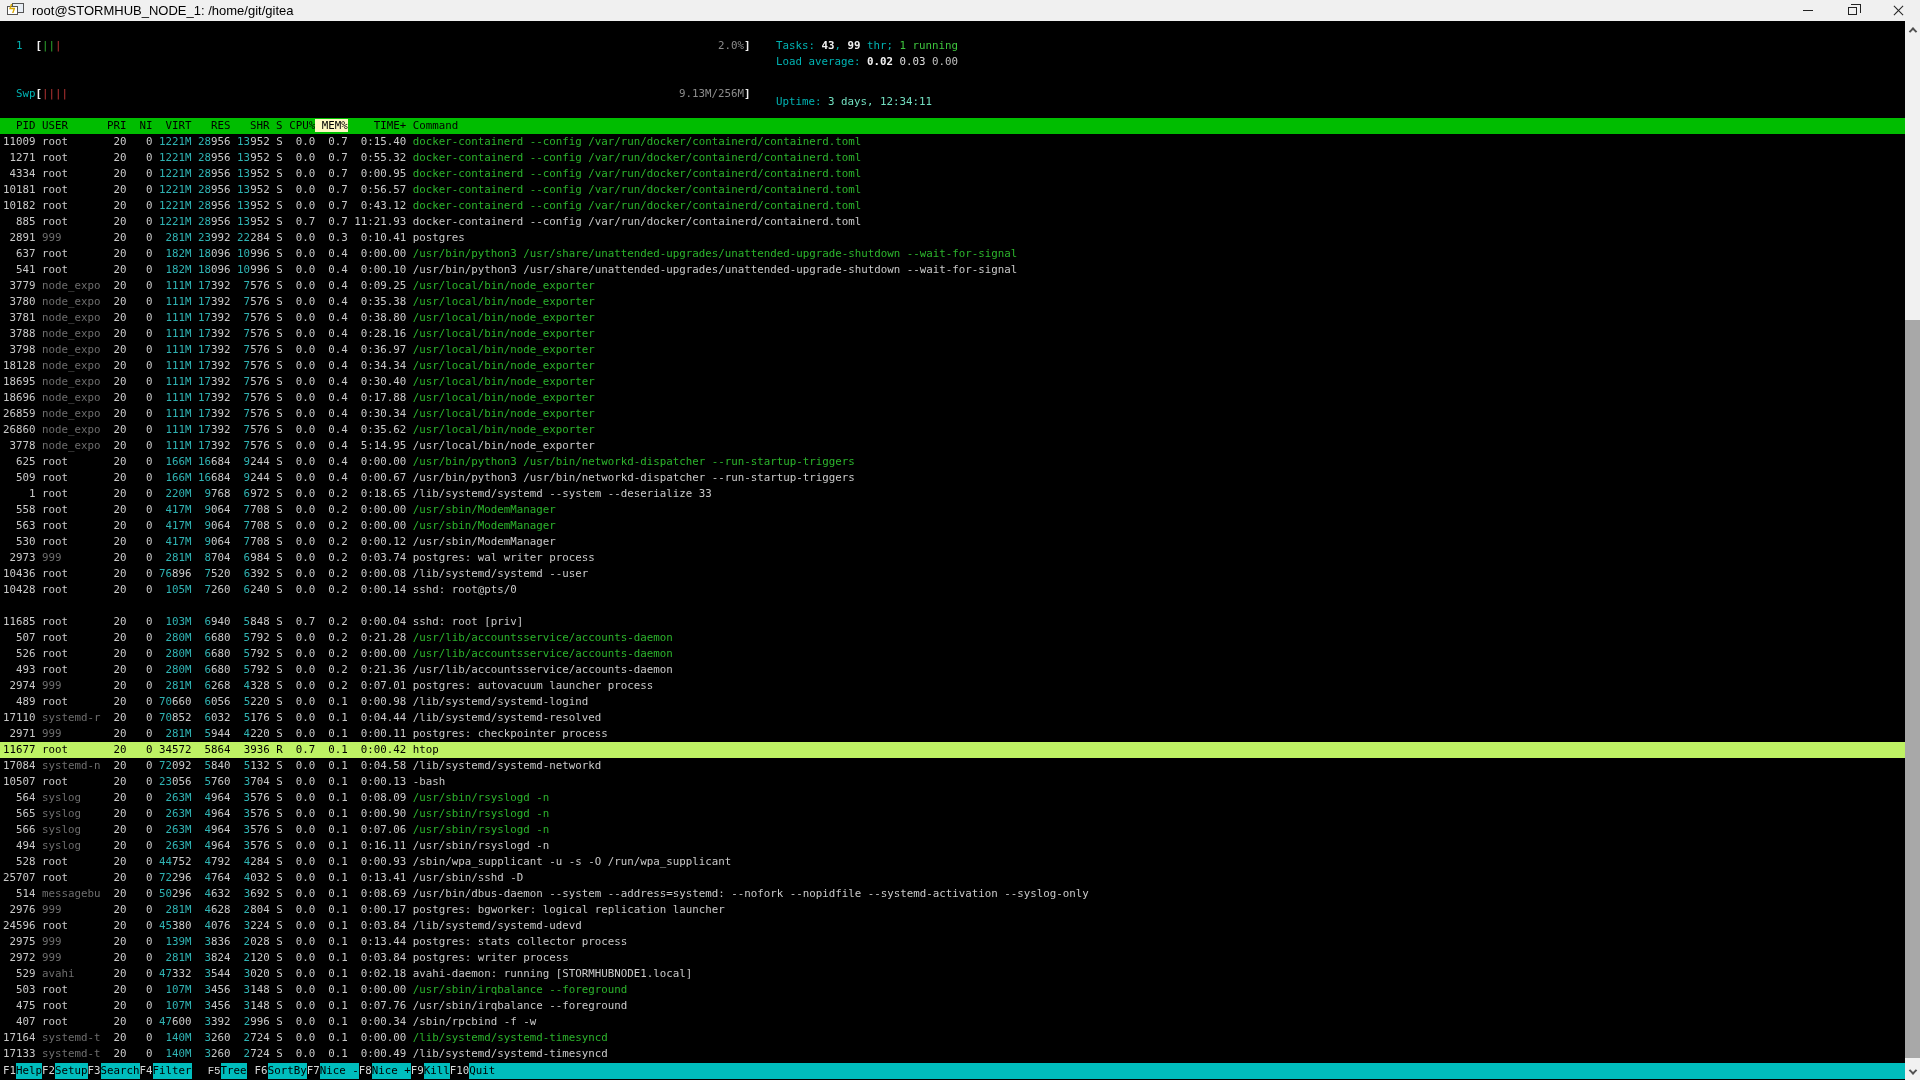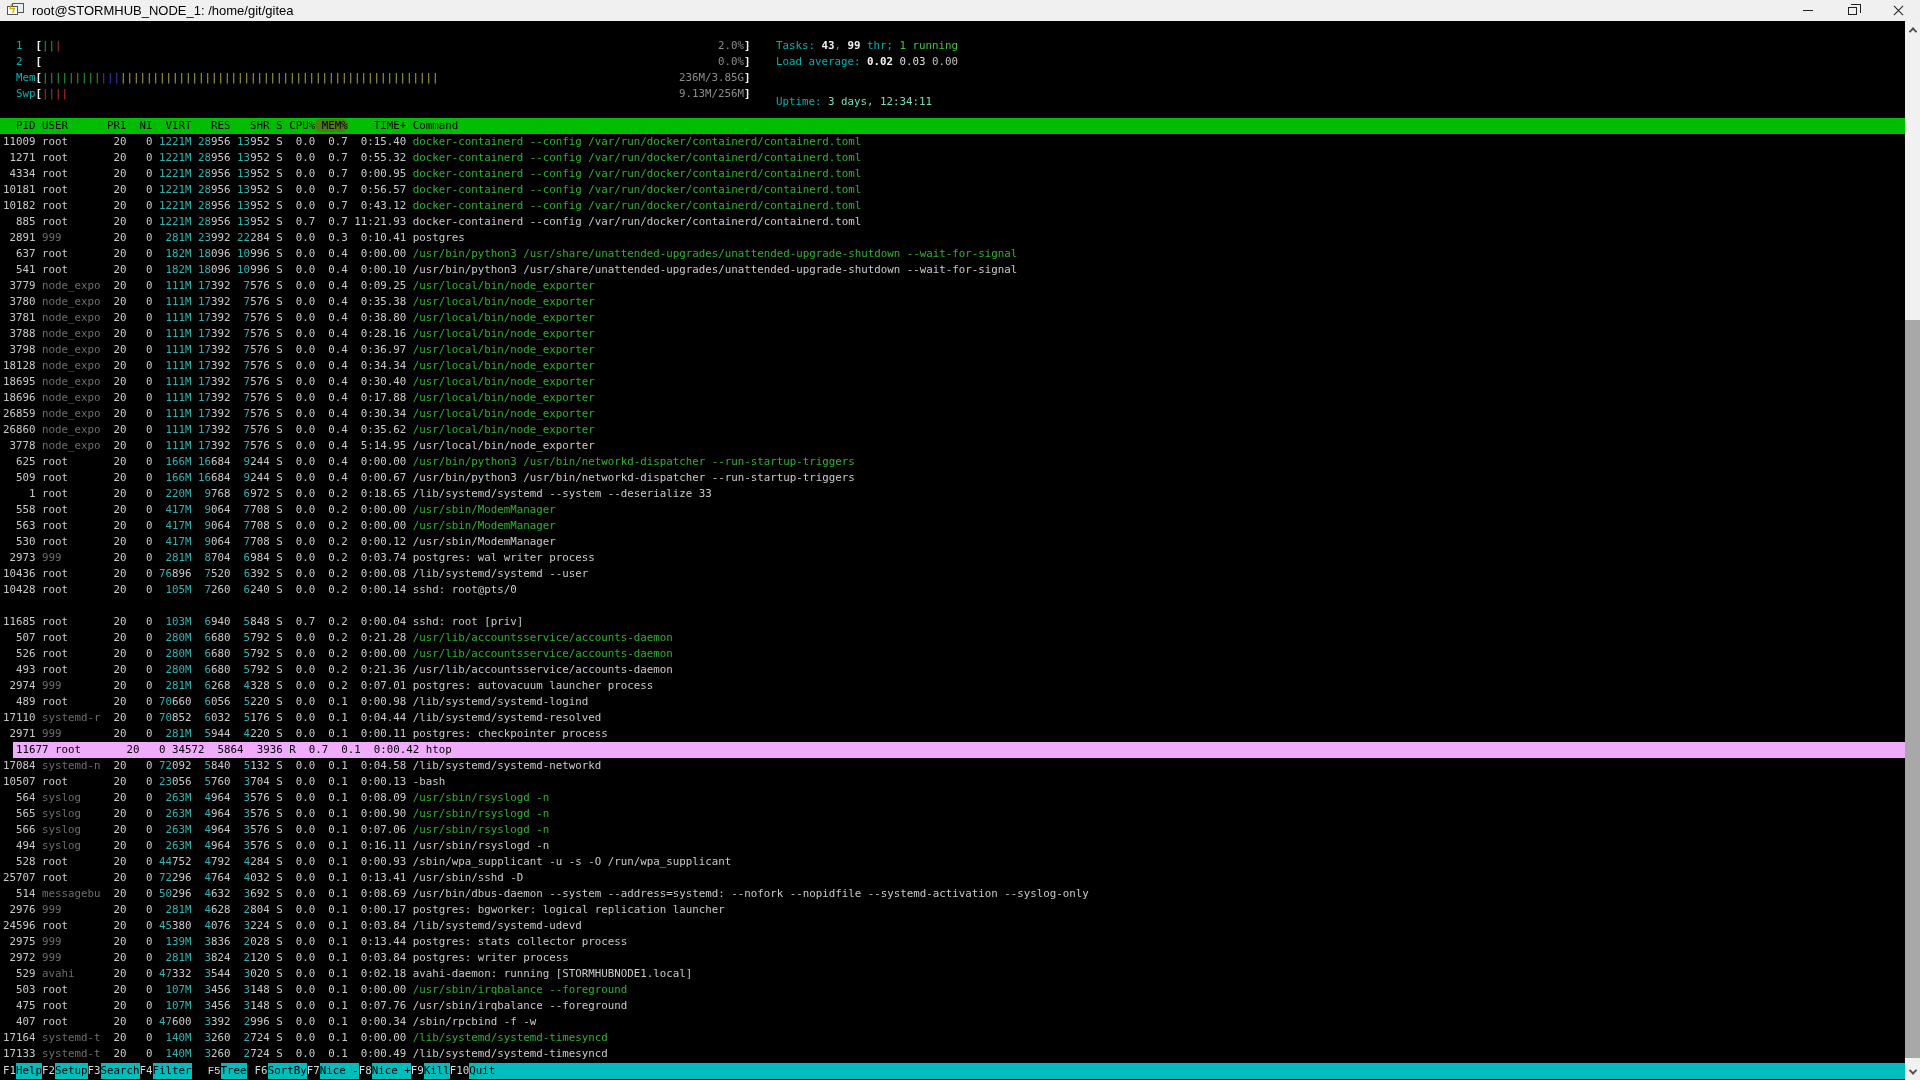--- a/index.html
+++ b/index.html
@@ -43,22 +43,22 @@
   .c-mem    { color:#2fb3b3; }
   .c-green  { color:#2cb42c; }
   .c-bgreen { color:#3ec43e; }
   .c-upt    { color:#72dfc0; }
   .c-load5  { color:#dcdcdc; }
   .c-load15 { color:#c0c0c0; }
   .b-g { color:#2eae2e; } .b-r { color:#c03636; }
   .b-b { color:#4040cc; } .b-y { color:#b2b24a; }
 
   .hrow { left:0; width:100%; background:#00bd00; color:#000; padding-left:3px; }
-  .hrow .sortcol { background:#4d7c0f;border-radius:6px; }
-  .selected { left:13px; width:100%; background:#f0abfc; padding-left:3px; }
+  .hrow .sortcol { background:#fef9c3; }
+  .selected { left:0; width:100%; background:#bef264; padding-left:3px; }
   .selected span { color:#000 !important; font-weight:normal; }
 
   
   #fnbar { position:absolute; left:0; bottom:1px; width:100%; height:16px;
     display:flex; font-size:10.8px; line-height:16px; }
   .fnkey { color:#d8d8d8; padding-left:3px; }
   .fnkey:first-child { padding-left:3px; }
   .fnlabel { background:#00bdbd; color:#000; }
   .fnfill { flex:1; background:#00bdbd; }
 
@@ -113,22 +113,20 @@
       <span class="fnlabel">Nice -</span>
       <span class="fnkey" style="padding-left: 0px;">F8</span>
       <span class="fnlabel">Nice +</span>
       <span class="fnkey" style="padding-left: 0px;">F9</span>
       <span class="fnlabel">Kill  </span>
       <span class="fnkey" style="padding-left: 0px;">F10</span>
       <span class="fnlabel">Quit  </span>
       <span class="fnfill"></span>
     </div>
 <div class="trow" style="top: 17px;"><span class="c-cyan">  1  </span><span class="c-white">[</span><span class="b-g">||</span><span class="b-r">|</span><span>                                                                                                     </span><span class="c-gray">2.0%</span><span class="c-white">]</span></div>
-    <div class="trow" style="top: 33px;"><span class="c-cyan">  2  </span><span class="c-white">[</span><span>                                                                                                        </span><span class="c-gray">0.0%</span><span class="c-white">]</span></div>
-    <div class="trow" style="top: 49px;"><span class="c-cyan">  Mem</span><span class="c-white">[</span><span class="b-g">|||||||||</span><span class="b-b">|||</span><span class="b-y">|||||||||||||||||||||||||||||||||||||||||||||||||</span><span>                                     </span><span class="c-gray">236M/3.85G</span><span class="c-white">]</span></div>
     <div class="trow" style="top: 65px;"><span class="c-cyan">  Swp</span><span class="c-white">[</span><span class="b-r">||||</span><span>                                                                                              </span><span class="c-gray">9.13M/256M</span><span class="c-white">]</span></div>
     <div class="trow" style="top: 17px; left: 776px;"><span class="c-cyan">Tasks: </span><span class="c-white">43</span><span class="c-cyan">, </span><span class="c-white">99</span><span class="c-cyan"> thr; </span><span class="c-bgreen">1 running</span></div>
     <div class="trow" style="top: 33px; left: 776px;"><span class="c-cyan">Load average: </span><span class="c-white">0.02 </span><span class="c-load5">0.03 </span><span class="c-load15">0.00</span></div>
     <div class="trow" style="top: 49px; left: 776px; margin-top: 24px;"><span class="c-cyan">Uptime: </span><span class="c-upt">3 days, 12:34:11</span></div>
     <div class="trow hrow" style="top: 97px;"><span>  PID</span><span> USER     </span><span> PRI</span><span>  NI</span><span>  VIRT</span><span>   RES</span><span>   SHR</span><span> S</span><span> CPU%</span><span class="sortcol"> MEM%</span><span>    TIME+</span><span> Command</span></div>
     <div class="trow" style="top: 113px;"><span>11009</span><span> root     </span><span>  20</span><span>   0</span><span class="c-mem"> 1221M</span><span class="c-mem"> 28</span><span>956</span><span class="c-mem"> 13</span><span>952</span><span> S</span><span>  0.0</span><span>  0.7</span><span>  0:15.40</span><span class="c-green"> docker-containerd --config /var/run/docker/containerd/containerd.toml</span></div>
     <div class="trow" style="top: 129px;"><span> 1271</span><span> root     </span><span>  20</span><span>   0</span><span class="c-mem"> 1221M</span><span class="c-mem"> 28</span><span>956</span><span class="c-mem"> 13</span><span>952</span><span> S</span><span>  0.0</span><span>  0.7</span><span>  0:55.32</span><span class="c-green"> docker-containerd --config /var/run/docker/containerd/containerd.toml</span></div>
     <div class="trow" style="top: 145px;"><span> 4334</span><span> root     </span><span>  20</span><span>   0</span><span class="c-mem"> 1221M</span><span class="c-mem"> 28</span><span>956</span><span class="c-mem"> 13</span><span>952</span><span> S</span><span>  0.0</span><span>  0.7</span><span>  0:00.95</span><span class="c-green"> docker-containerd --config /var/run/docker/containerd/containerd.toml</span></div>
     <div class="trow" style="top: 161px;"><span>10181</span><span> root     </span><span>  20</span><span>   0</span><span class="c-mem"> 1221M</span><span class="c-mem"> 28</span><span>956</span><span class="c-mem"> 13</span><span>952</span><span> S</span><span>  0.0</span><span>  0.7</span><span>  0:56.57</span><span class="c-green"> docker-containerd --config /var/run/docker/containerd/containerd.toml</span></div>
     <div class="trow" style="top: 177px;"><span>10182</span><span> root     </span><span>  20</span><span>   0</span><span class="c-mem"> 1221M</span><span class="c-mem"> 28</span><span>956</span><span class="c-mem"> 13</span><span>952</span><span> S</span><span>  0.0</span><span>  0.7</span><span>  0:43.12</span><span class="c-green"> docker-containerd --config /var/run/docker/containerd/containerd.toml</span></div>

